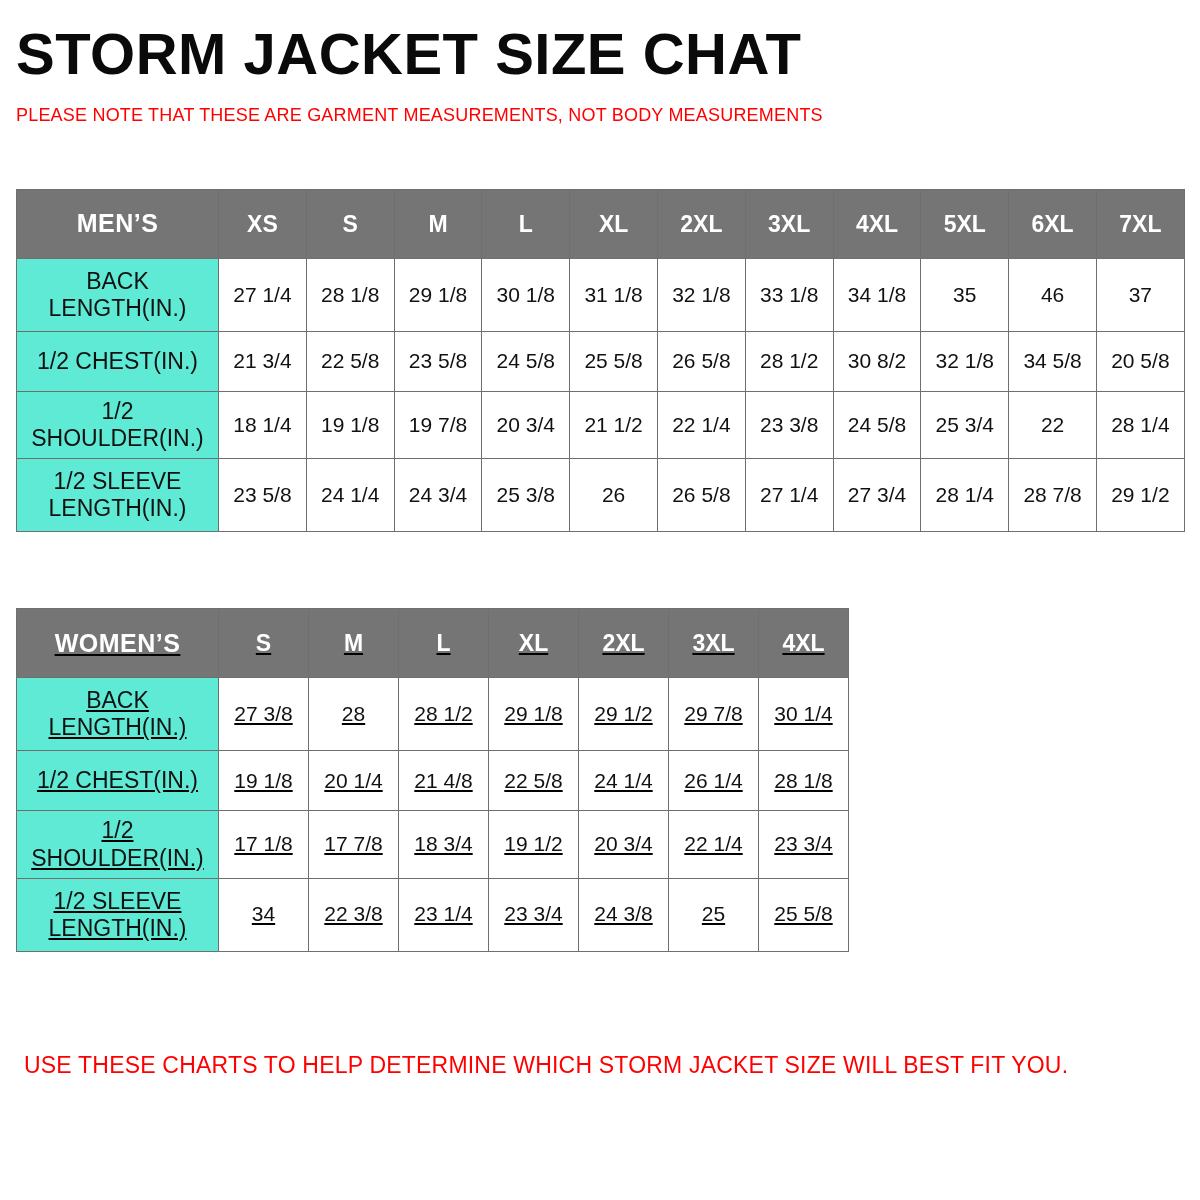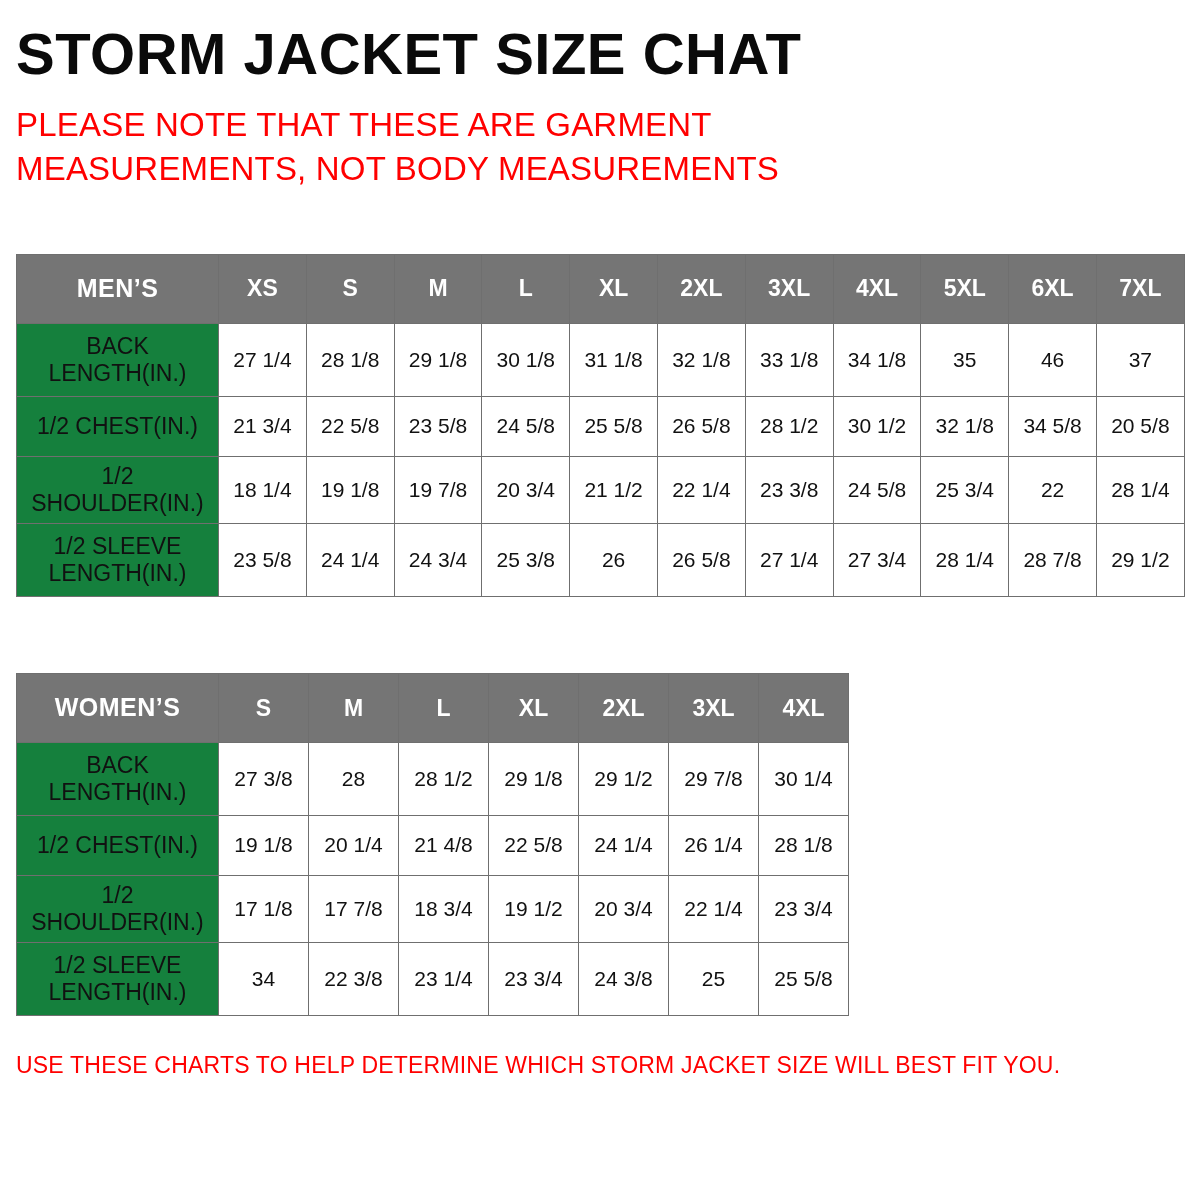--- a/index.html
+++ b/index.html
@@ -25,21 +25,21 @@
     margin: 0;
     padding-top: 24px;
     font-size: 58px;
     font-weight: bold;
     letter-spacing: 0.5px;
     line-height: 1.05;
     color: #0a0a0a;
   }
   .note {
     margin-top: 18px;
-    font-size: 33px;
+    font-size: 18px;
     color: #ff0000;
     line-height: 1.35;
     max-width: 960px;
     letter-spacing: 0.2px;
   }
   table.size-table {
     border-collapse: collapse;
     table-layout: fixed;
     border: 1px solid #6f6f6f;
   }
@@ -62,44 +62,45 @@
     height: 56px;
   }
   table.size-table thead th.corner {
     font-size: 25px;
     letter-spacing: 0.5px;
   }
   table.size-table tbody th.rowhead {
     font-weight: normal;
     font-size: 23px;
     color: #111111;
-    background: #15803d;
+    background: #5eead4;
     padding: 6px 4px;
   }
   .mens-wrap {
     margin-top: 62px;
   }
   .womens-wrap {
     margin-top: 76px;
   }
   table.mens {
     width: 1168px;
   }
   table.womens {
     width: 832px;
+    text-decoration: underline;
   }
   table.mens col.lab { width: 202px; }
   table.mens col.val { width: 87.8px; }
   table.womens col.lab { width: 202px; }
   table.womens col.val { width: 90px; }
   .row-tall td, .row-tall th { height: 60px; }
   .row-short td, .row-short th { height: 47px; }
   .footer-note {
     position: absolute;
-    left: 16px;
+    left: 24px;
     top: 1052px;
     font-size: 23px;
     color: #ff0000;
     letter-spacing: 0.2px;
     white-space: nowrap;
   }
 </style>
 </head>
 <body>
 
@@ -158,21 +159,21 @@
         </tr>
         <tr class="row-short">
           <th class="rowhead">1/2 CHEST(IN.)</th>
           <td>21 3/4</td>
           <td>22 5/8</td>
           <td>23 5/8</td>
           <td>24 5/8</td>
           <td>25 5/8</td>
           <td>26 5/8</td>
           <td>28 1/2</td>
-          <td>30 1/2</td>
+          <td>30 8/2</td>
           <td>32 1/8</td>
           <td>34 5/8</td>
           <td>20 5/8</td>
         </tr>
         <tr class="row-short">
           <th class="rowhead">1/2 SHOULDER(IN.)</th>
           <td>18 1/4</td>
           <td>19 1/8</td>
           <td>19 7/8</td>
           <td>20 3/4</td>

